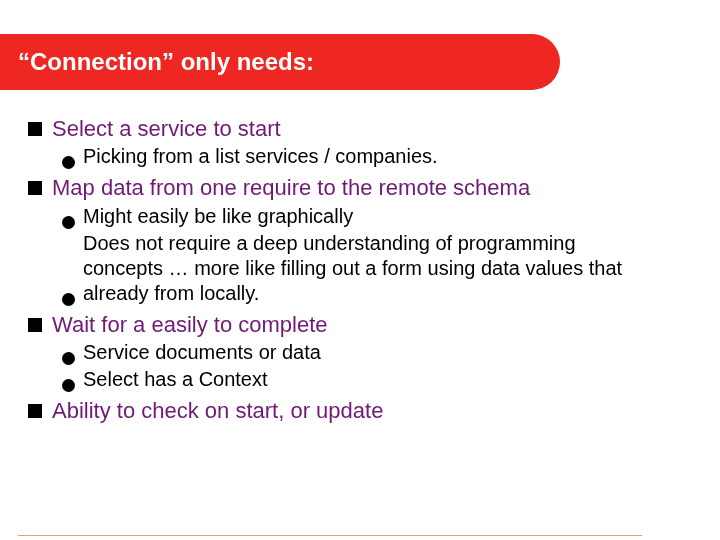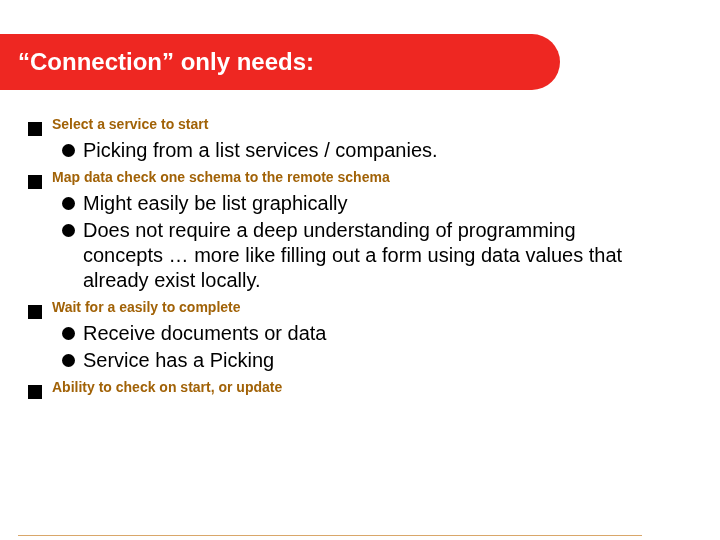--- a/index.html
+++ b/index.html
@@ -37,28 +37,28 @@
   }
   .lvl1 .sq {
     width: 14px;
     height: 14px;
     background: #000;
     flex: 0 0 14px;
     margin-top: 6px;
     margin-right: 10px;
   }
   .lvl1 .txt {
-    font-size: 14px;
-    font-weight: bold;
-    color: #a16207;
+    font-size: 22px;
+    font-weight: normal;
+    color: #701a75;
     line-height: 1.2;
   }
   .lvl2 {
     display: flex;
-    align-items: flex-start;
+    align-items: flex-end;
     margin-left: 34px;
     margin-top: 2px;
   }
   .lvl2 .dot {
     width: 13px;
     height: 13px;
     background: #000;
     border-radius: 50%;
     flex: 0 0 13px;
     margin-top: 6px;
@@ -93,42 +93,42 @@
       <span class="sq"></span>
       <span class="txt">Select a service to start</span>
     </div>
     <div class="lvl2">
       <span class="dot"></span>
       <span class="txt">Picking from a list services / companies.</span>
     </div>
 
     <div class="lvl1">
       <span class="sq"></span>
-      <span class="txt">Map data check one schema to the remote schema</span>
+      <span class="txt">Map data from one require to the remote schema</span>
     </div>
     <div class="lvl2">
       <span class="dot"></span>
-      <span class="txt">Might easily be list graphically</span>
+      <span class="txt">Might easily be like graphically</span>
     </div>
     <div class="lvl2">
       <span class="dot"></span>
-      <span class="txt">Does not require a deep understanding of programming concepts … more like filling out a form using data values that already exist locally.</span>
+      <span class="txt">Does not require a deep understanding of programming concepts … more like filling out a form using data values that already from locally.</span>
     </div>
 
     <div class="lvl1">
       <span class="sq"></span>
       <span class="txt">Wait for a easily to complete</span>
     </div>
     <div class="lvl2">
       <span class="dot"></span>
-      <span class="txt">Receive documents or data</span>
+      <span class="txt">Service documents or data</span>
     </div>
     <div class="lvl2">
       <span class="dot"></span>
-      <span class="txt">Service has a Picking</span>
+      <span class="txt">Select has a Context</span>
     </div>
 
     <div class="lvl1">
       <span class="sq"></span>
       <span class="txt">Ability to check on start, or update</span>
     </div>
 
   </div>
 
   <div class="footer-rule"></div>

